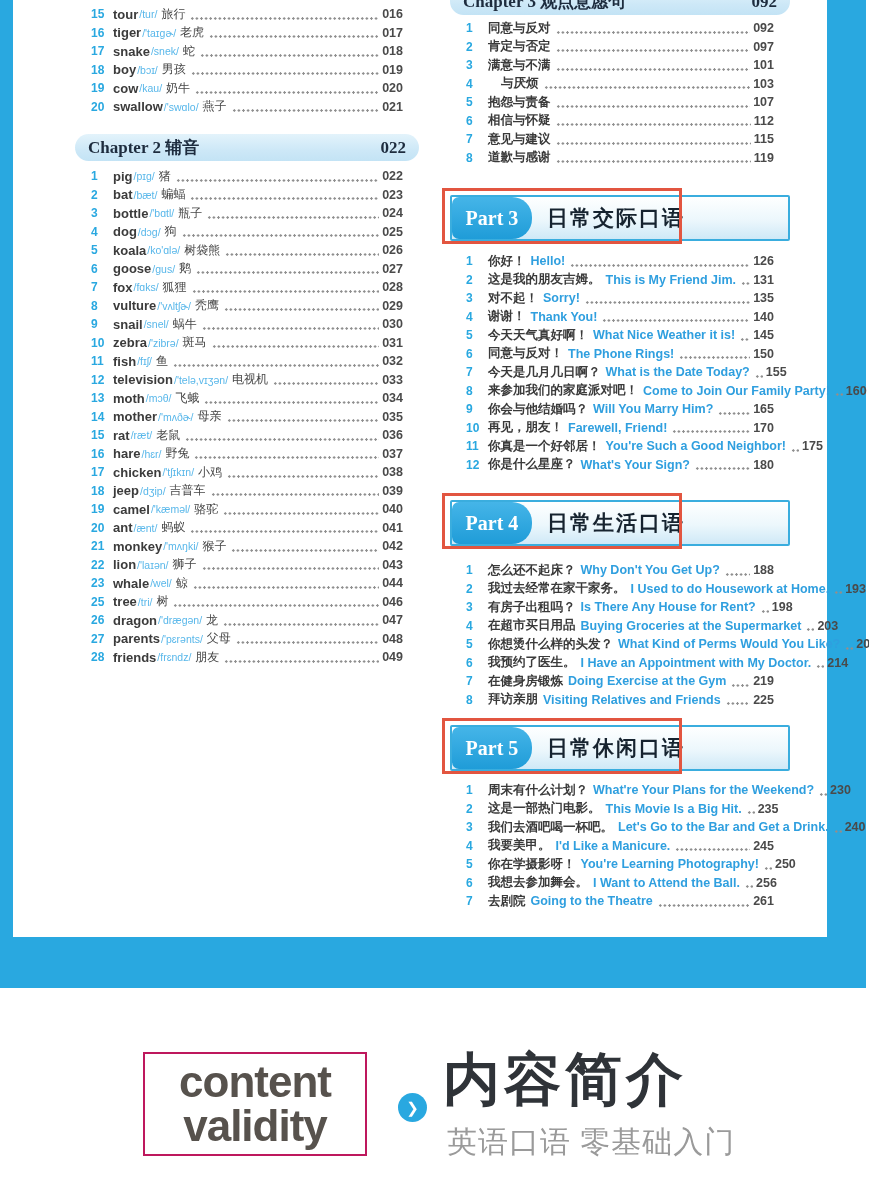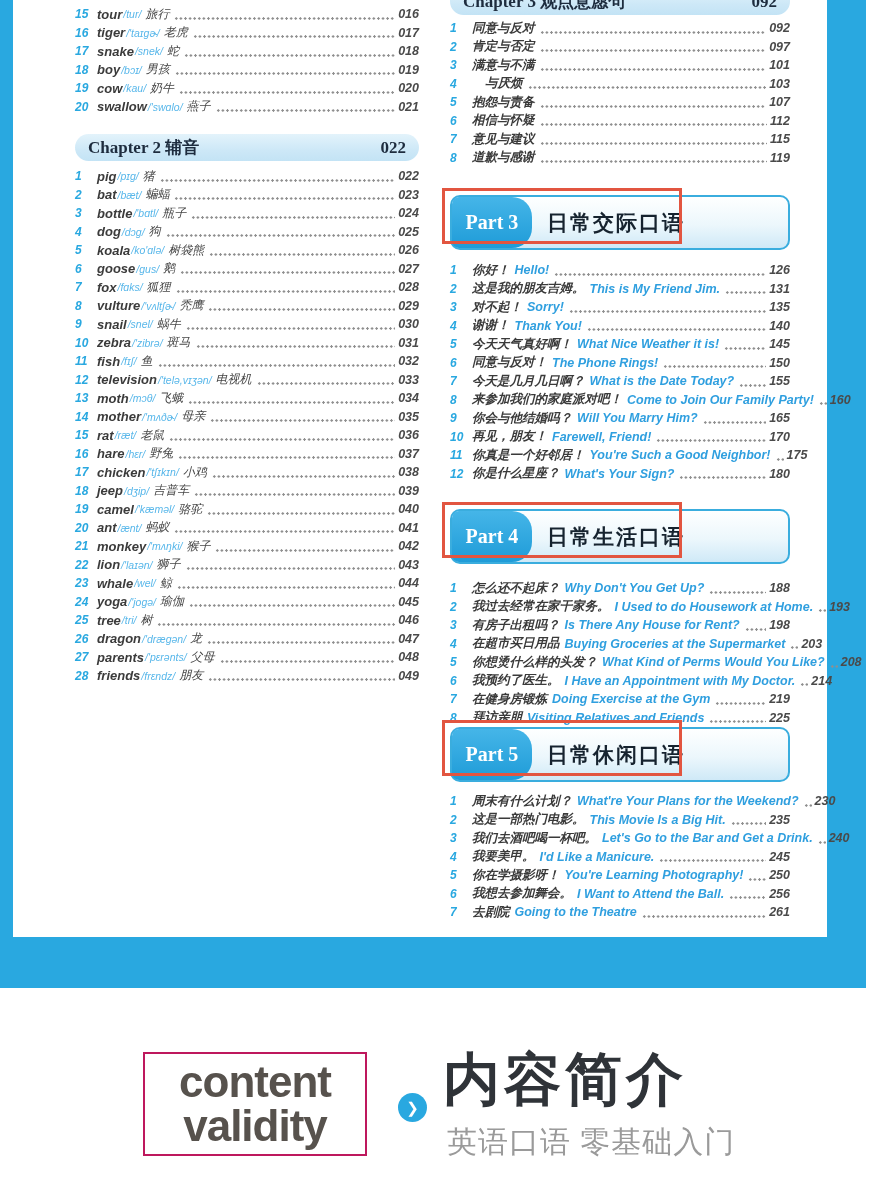--- a/index.html
+++ b/index.html
@@ -20,37 +20,37 @@
     height:27px;border-radius:14px;padding:0 13px;
     background:linear-gradient(180deg,#e3f3fb 0%,#cde8f7 60%,#c3e3f5 100%);
     display:flex;align-items:center;justify-content:space-between;
     font-family:"Liberation Serif","DejaVu Serif",serif;font-weight:bold;
     font-size:17px;color:#1d2c3e;
   }
   .clip{height:16px;overflow:hidden;}
   .clip .chapter-pill{margin-top:-12px;}
 
   
-  .tlist{margin:0;font-style:italic;}
+  .tlist{margin:16px;}
   .trow{display:flex;align-items:center;height:18.5px;font-size:12.5px;white-space:nowrap;}
   .num{color:var(--accent-blue,#29a8e0);font-weight:bold;width:22px;flex:none;font-size:12px;}
   .word{font-weight:bold;color:var(--text-dark,#3b3b3b);font-size:13px;}
   .ipa{color:var(--ipa-blue,#58b7ea);font-size:10.5px;margin:0 1px;}
   .zh{color:#474747;font-size:12px;margin-left:3px;}
   .zh2{color:#3a3a3a;font-weight:600;font-size:12.5px;}
   .en{color:var(--english-blue,#2f9fdf);font-weight:600;font-size:12.5px;margin-left:5px;}
   .dots{flex:1;min-width:8px;margin:0 3px 0 5px;height:3px;align-self:center;margin-top:8px;
     background-image:radial-gradient(circle,#8f8f8f 1px,transparent 1.4px);
     background-size:4.6px 3px;background-repeat:repeat-x;}
   .pg{color:#4a4a4a;font-weight:600;font-size:12.5px;}
 
   
   .part-box{
-    position:relative;margin-top:0;height:55px;box-sizing:border-box;
-    border:2px solid #3aadde;border-radius:10px;
+    position:relative;margin-top:0;height:46px;box-sizing:border-box;
+    border:2px solid #3aadde;border-radius:2px;
     background:linear-gradient(180deg,#feffff 0%,#ecf7fc 55%,#cfe9f7 100%);
     display:flex;align-items:center;
   }
   .part-tab{
     height:100%;width:80px;flex:none;display:flex;align-items:center;justify-content:center;
     background:linear-gradient(180deg,#45b5e8 0%,#1f9cd8 100%);
     border-radius:7px 20px 20px 7px;color:#ffffff;
     font-family:"Liberation Serif","DejaVu Serif",serif;font-weight:bold;font-size:20px;
   }
   .part-title{
@@ -323,28 +323,20 @@
           <span class="dots"></span>
           <span class="pg">043</span>
         </div>
         <div class="trow">
           <span class="num">23</span>
           <span class="word">whale</span>
           <span class="ipa">/wel/</span>
           <span class="zh">鲸</span>
           <span class="dots"></span>
           <span class="pg">044</span>
-        </div>
-        <div class="trow">
-          <span class="num">24</span>
-          <span class="word">yoga</span>
-          <span class="ipa">/'jogə/</span>
-          <span class="zh">瑜伽</span>
-          <span class="dots"></span>
-          <span class="pg">045</span>
         </div>
         <div class="trow">
           <span class="num">25</span>
           <span class="word">tree</span>
           <span class="ipa">/tri/</span>
           <span class="zh">树</span>
           <span class="dots"></span>
           <span class="pg">046</span>
         </div>
         <div class="trow">

